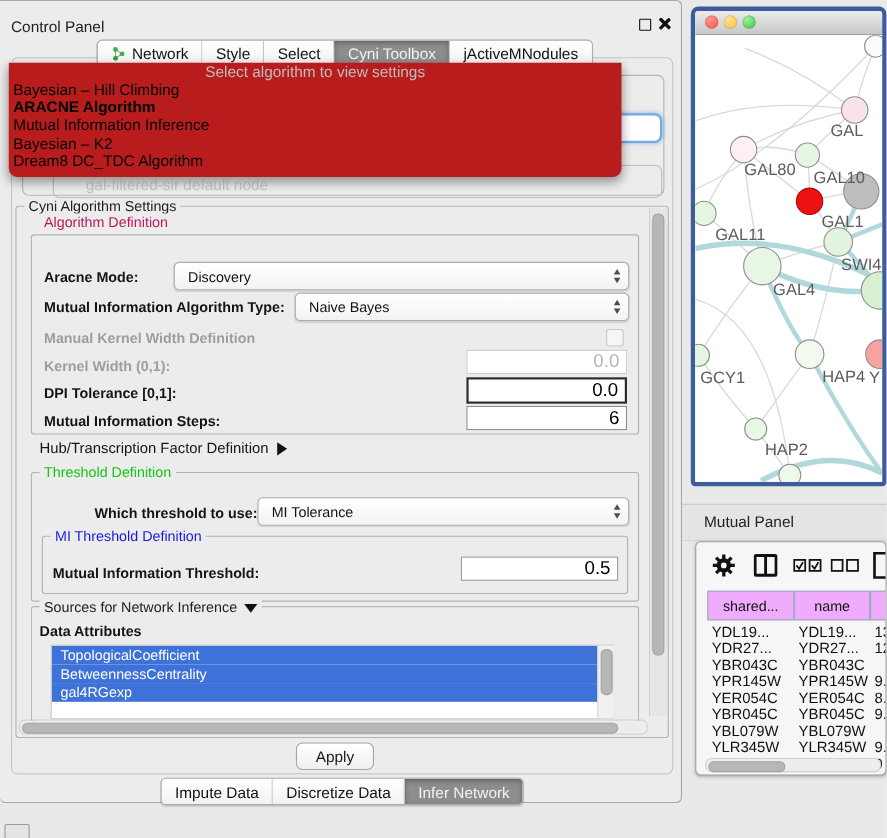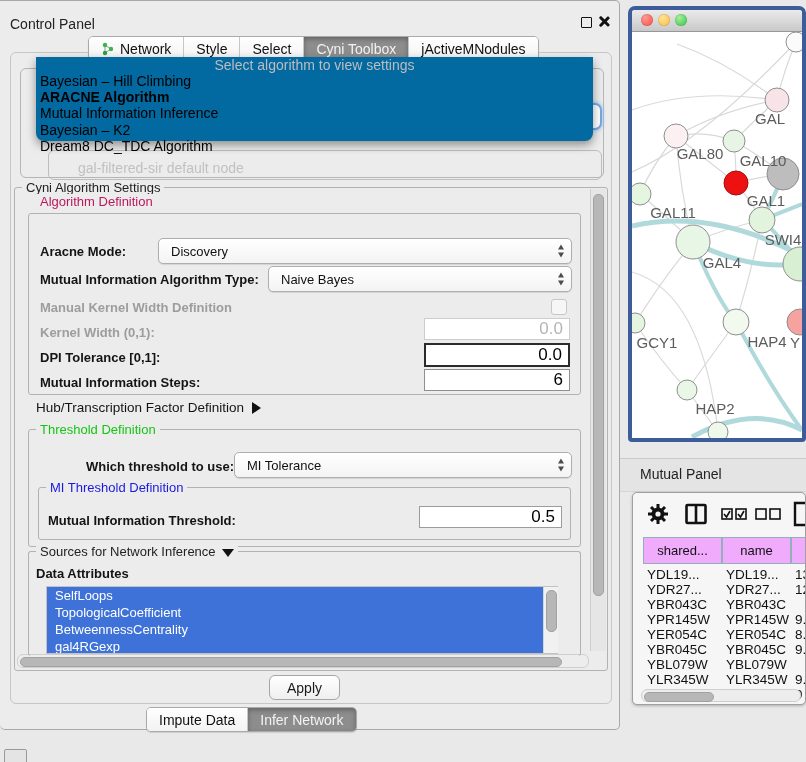--- a/index.html
+++ b/index.html
@@ -34,21 +34,21 @@
           height:23px;box-shadow:0 1px 1px rgba(0,0,0,.12);}
   .seg{display:flex;align-items:center;gap:5px;padding:0 12px;font-size:14px;
        background:linear-gradient(#ffffff,#f2f2f2);border-right:1px solid #c6c6c6;white-space:nowrap;color:#111;}
   .seg:last-child{border-right:none;}
   .seg.sel{background:#8d8d8d;color:#f3f3f3;box-shadow:inset 0 2px 5px rgba(0,0,0,.3);}
   #top-tabs{left:88px;top:36px;}
   #bottom-tabs{left:146px;top:707px;}
 
   
   #algo-dropdown{
-    left:36px;top:57px;width:557px;height:84px;background:#0369a1;
+    left:8px;top:57px;width:557px;height:104px;background:#b91c1c;
     border-radius:0 0 8px 8px;box-shadow:0 4px 10px rgba(0,0,0,.4);z-index:50;padding-top:1px;box-sizing:border-box;
   }
   #dd-placeholder{text-align:center;color:#bdbdbd;font-size:14px;height:15px;line-height:15px;}
   .dd-item{font-size:14px;line-height:16.2px;padding-left:4px;color:#000;}
   .dd-item.bold{font-weight:bold;}
 
   
   #bg-group{left:20px;top:68px;width:582px;height:108px;border:1px solid #b5b5b5;border-radius:6px;z-index:5;}
   #bg-combo{left:520px;top:103px;width:82px;height:27px;background:#fff;border:2px solid #74a9e4;
             border-radius:7px;box-shadow:0 0 4px #86b6ea;z-index:6;box-sizing:border-box;}
@@ -247,32 +247,34 @@
 <div class="group-label" style="left:46px;top:480px;color:#1a1adf;">MI Threshold Definition</div>
 <div class="lbl" style="left:48px;top:513px;">Mutual Information Threshold:</div>
 <div class="field norm" style="left:419px;top:506px;width:143px;height:22px;border-color:#9c9c9c;">0.5</div>
 
 <div class="abs group" style="left:28px;top:551px;width:551px;height:104px;border-bottom:none;"></div>
 <div class="group-label" style="left:36px;top:544px;color:#222;">
   <span>Sources for Network Inference</span><span class="arrow-down"></span>
 </div>
 <div class="lbl" style="left:36px;top:566px;">Data Attributes</div>
 <div class="abs" id="attr-list">
-    <div class="attr-item">SelfLoops</div>
     <div class="attr-item">TopologicalCoefficient</div>
     <div class="attr-item">BetweennessCentrality</div>
     <div class="attr-item">gal4RGexp</div>
   </div>
 <div class="abs" id="attr-vscroll"></div>
 <div id="attr-vthumb"></div>
 
 <div class="abs" id="apply-btn">Apply</div>
 <div class="abs segctl" id="bottom-tabs">
     <div class="seg">
       <span>Impute Data</span>
+    </div>
+    <div class="seg">
+      <span>Discretize Data</span>
     </div>
     <div class="seg sel">
       <span>Infer Network</span>
     </div>
   </div>
 
 <div class="abs" id="net-window">
   <div id="net-titlebar">
     <span class="tl" id="tl-red"></span>
     <span class="tl" id="tl-yellow"></span>

